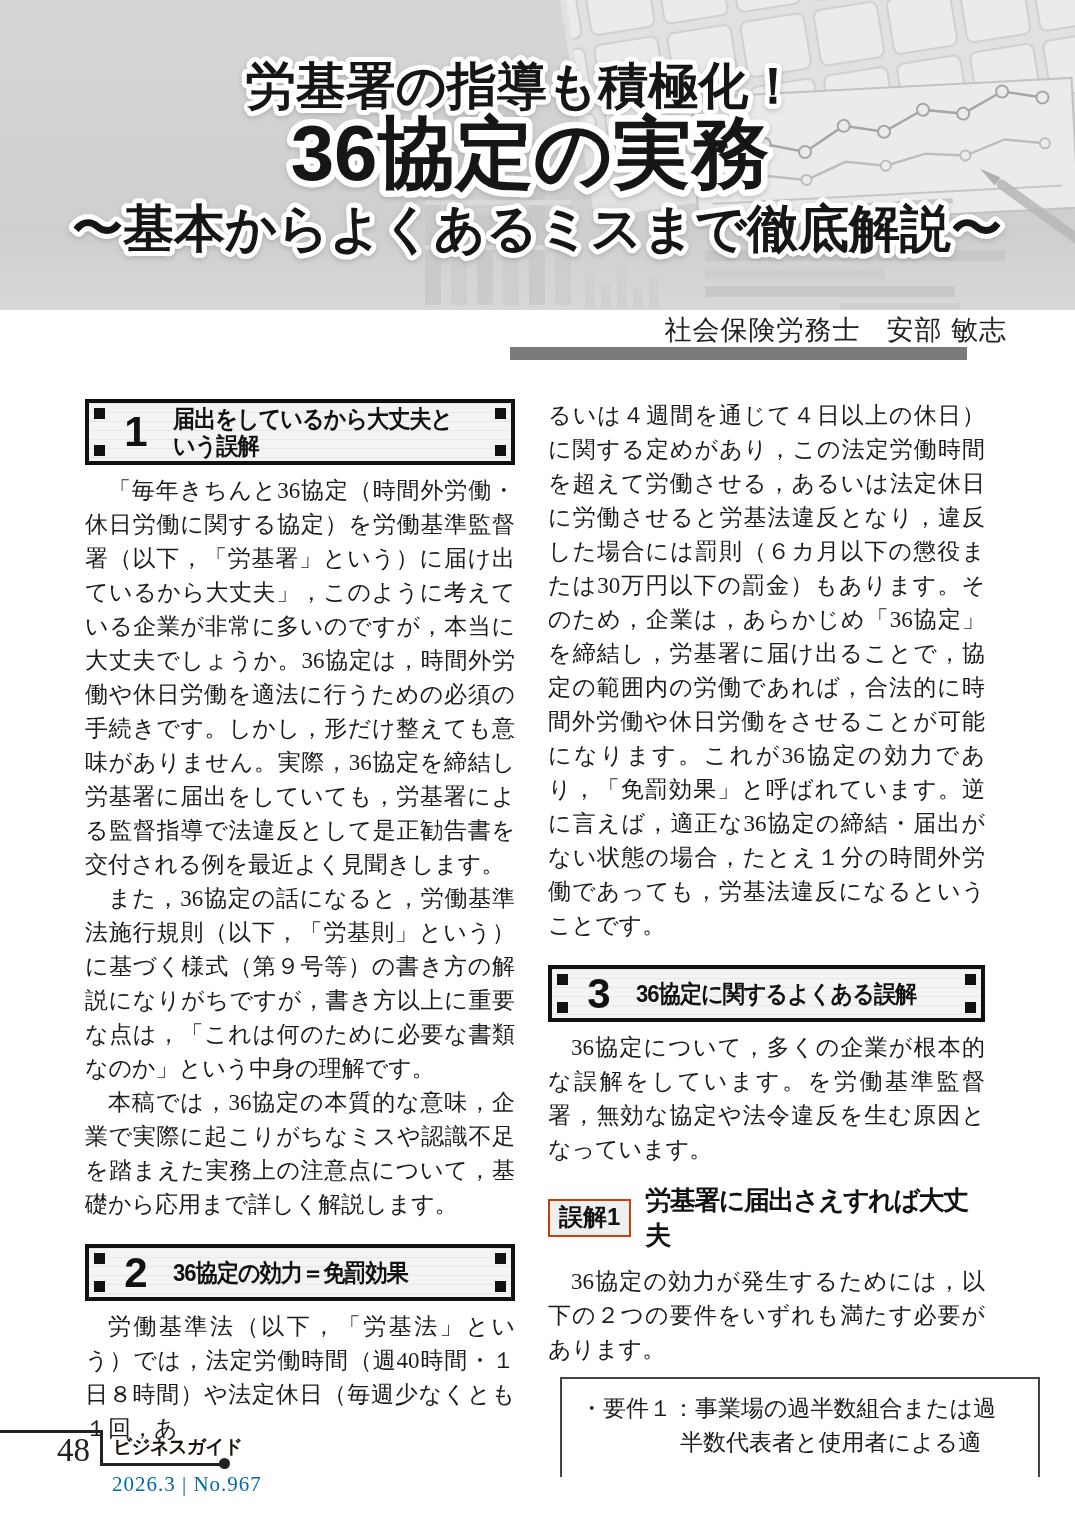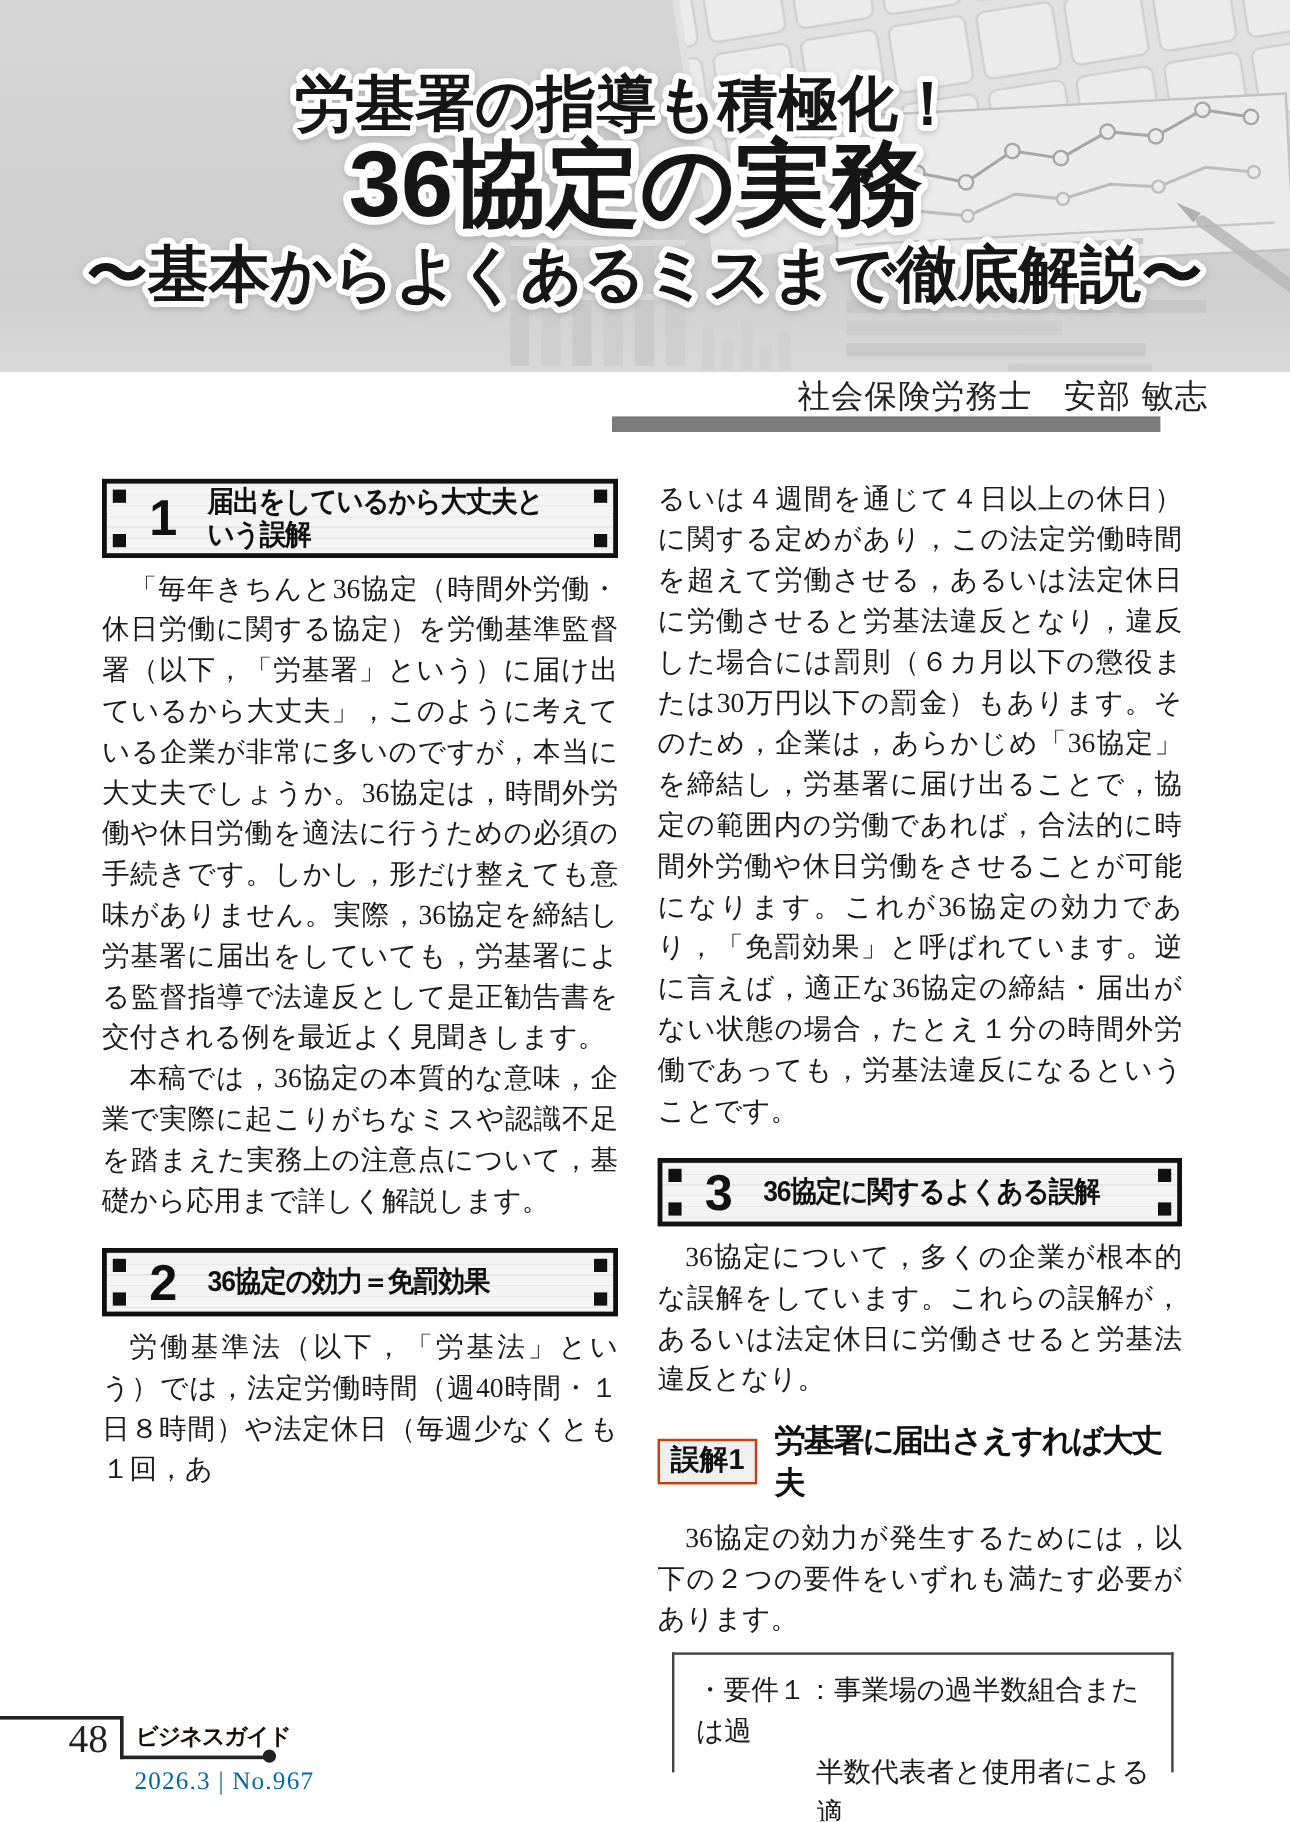--- a/index.html
+++ b/index.html
@@ -64,21 +64,21 @@
   .mis-row { margin-top:16px; display:flex; align-items:center;
              font-family:"Liberation Sans","DejaVu Sans",sans-serif; }
   .mis-label { flex:none; border:2px solid #c2410c; background:#efefef;
                font-weight:bold; font-size:24px; line-height:1.2; padding:2px 9px 3px; color:#111; }
   .mis-heading { margin-left:14px; font-weight:bold; font-size:26px; letter-spacing:-1.5px; color:#111; }
 
   .gap12 { margin-top:12px; }
 
   
   .req-box {
-    box-sizing:border-box; margin-top:10px; width:418px; margin-left:12px;
+    box-sizing:border-box; margin-top:10px; width:480px; margin-left:12px;
     border:2px solid #444; border-bottom:none; height:100px;
     padding:13px 16px 0 18px;
   }
   .req-line { font-size:23px; line-height:34px; }
   .req-line.cont { margin-left:100px; }
 
   
   .rule { position:absolute; background:#222; }
   .rule-top  { left:0;   top:1430px; width:101px; height:3px; }
   .rule-vert { left:100px; top:1430px; width:3px;  height:36px; }
@@ -198,20 +198,21 @@
     <div class="sec-box mb">
       <span class="sq tl"></span>
       <span class="sq tr"></span>
       <span class="sq bl"></span>
       <span class="sq br"></span>
       <div class="sec-num">1</div>
       <div class="sec-title">届出をしているから大丈夫という誤解</div>
     </div>
 
     <p class="para indent">「毎年きちんと36協定（時間外労働・休日労働に関する協定）を労働基準監督署（以下，「労基署」という）に届け出ているから大丈夫」，このように考えている企業が非常に多いのですが，本当に大丈夫でしょうか。36協定は，時間外労働や休日労働を適法に行うための必須の手続きです。しかし，形だけ整えても意味がありません。実際，36協定を締結し労基署に届出をしていても，労基署による監督指導で法違反として是正勧告書を交付される例を最近よく見聞きします。</p>
+    <p class="para indent">また，36協定の話になると，労働基準法施行規則（以下，「労基則」という）に基づく様式（第９号等）の書き方の解説になりがちですが，書き方以上に重要な点は，「これは何のために必要な書類なのか」という中身の理解です。</p>
     <p class="para indent">本稿では，36協定の本質的な意味，企業で実際に起こりがちなミスや認識不足を踏まえた実務上の注意点について，基礎から応用まで詳しく解説します。</p>
 
     <div class="sec-box mt">
       <span class="sq tl"></span>
       <span class="sq tr"></span>
       <span class="sq bl"></span>
       <span class="sq br"></span>
       <div class="sec-num">2</div>
       <div class="sec-title">36協定の効力＝免罰効果</div>
     </div>
@@ -225,21 +226,21 @@
 
     <div class="sec-box mt">
       <span class="sq tl"></span>
       <span class="sq tr"></span>
       <span class="sq bl"></span>
       <span class="sq br"></span>
       <div class="sec-num">3</div>
       <div class="sec-title">36協定に関するよくある誤解</div>
     </div>
 
-    <p class="para indent">36協定について，多くの企業が根本的な誤解をしています。これらの誤解が，あるいは法定休日に労働させると労基法違反となり。</p>
+    <p class="para indent">36協定について，多くの企業が根本的な誤解をしています。を労働基準監督署，無効な協定や法令違反を生む原因となっています。</p>
 
     <div class="mis-row">
       <span class="mis-label">誤解1</span>
       <span class="mis-heading">労基署に届出さえすれば大丈夫</span>
     </div>
 
     <p class="para indent gap12">36協定の効力が発生するためには，以下の２つの要件をいずれも満たす必要があります。</p>
 
     <div class="req-box">
       <div class="req-line">・要件１：事業場の過半数組合または過</div>

